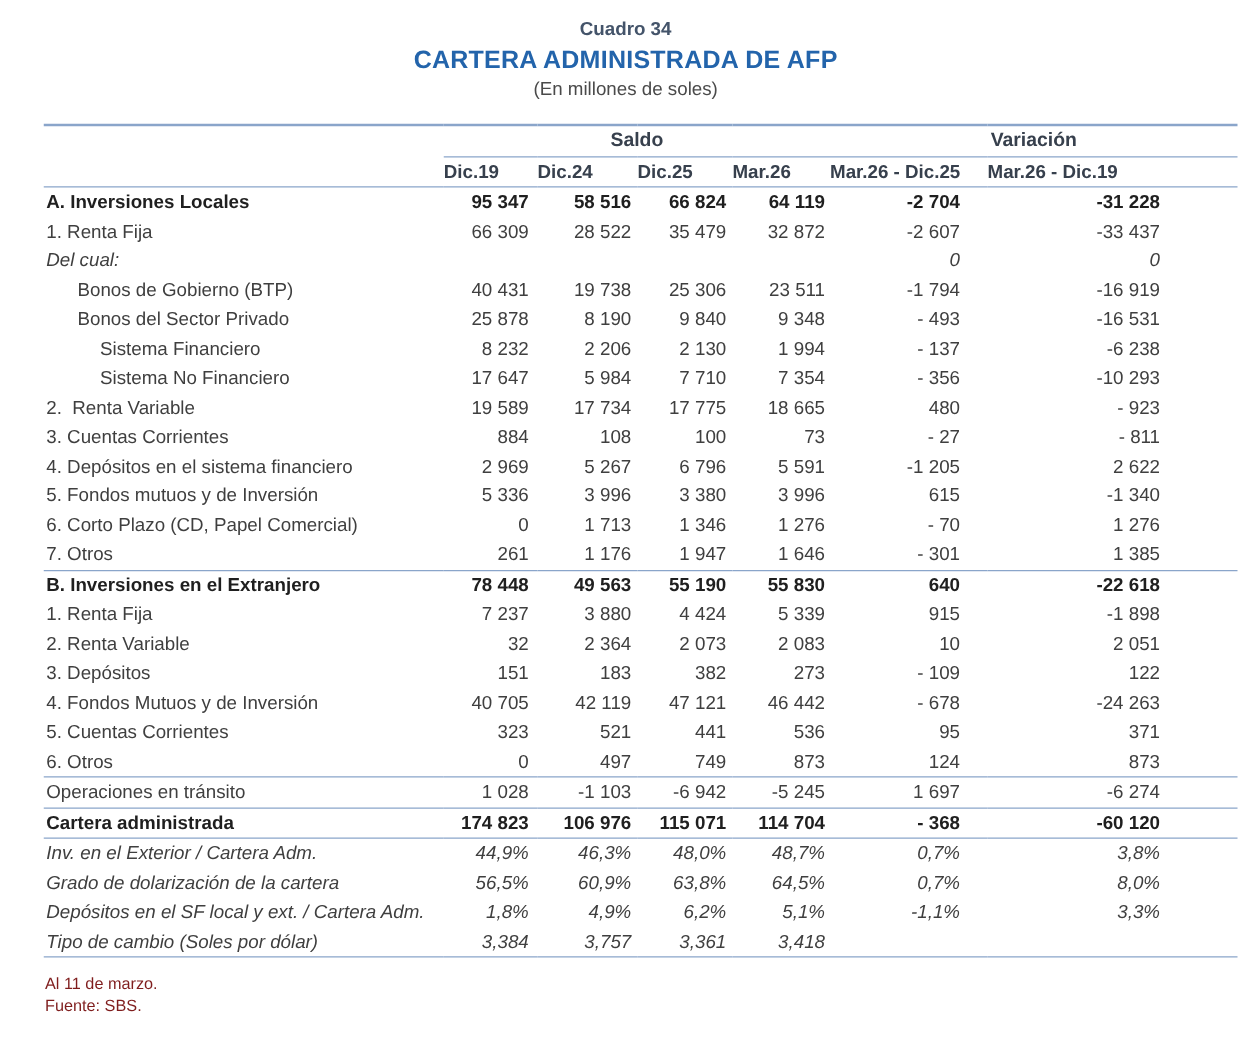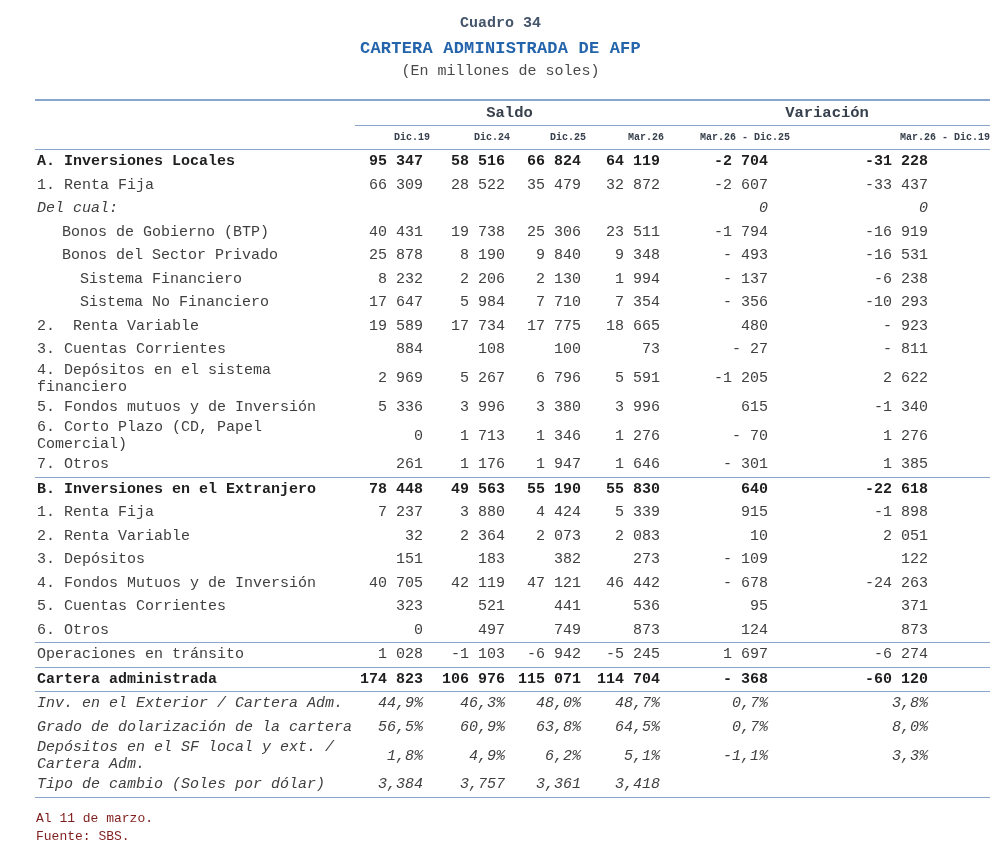--- a/index.html
+++ b/index.html
@@ -10,25 +10,25 @@
     --title-blue: #2364ab;
     --cuadro-ink: #44546a;
   }
   html,body{margin:0;padding:0;background:#ffffff;}
   body{
     width:1001px;height:846px;
     font-family:"Liberation Sans", sans-serif;
     color:var(--ink);
     -webkit-font-smoothing:antialiased;
   }
-  .page{position:relative;width:1001px;height:846px;overflow:hidden;font-family:Liberation Mono, monospace;}
+  .page{position:relative;width:1001px;height:846px;overflow:hidden;}
 
   .title-block{padding-top:13px;text-align:center;}
   .cuadro{font-size:15px;font-weight:700;color:var(--cuadro-ink);line-height:22px;}
-  .main-title{font-size:17px;font-weight:700;color:var(--title-blue);line-height:27px;letter-spacing:0.2px;}
+  .main-title{font-size:20px;font-weight:700;color:var(--title-blue);line-height:27px;letter-spacing:0.2px;}
   .subtitle{font-size:15px;color:#4a4a4a;line-height:20px;}
 
   table.data{
     border-collapse:collapse;
     table-layout:fixed;
     margin:17px 0 12px 35px;
     width:955px;
     border-top:2px solid var(--rule);
     font-size:15px;
   }
@@ -39,21 +39,21 @@
   col.c4{width:78px;}
   col.c5{width:126px;}
   col.c6{width:200px;}
 
   thead th{
     font-weight:700;color:var(--head-ink);
     padding:0;vertical-align:middle;
   }
   tr.group-row th{height:24px;font-size:15.5px;}
   tr.group-row th.group-th{border-bottom:1.5px solid var(--rule);text-align:center;}
-  tr.cols-row th{height:23px;border-bottom:1.5px solid var(--rule);text-align:right;font-size:10px;}
+  tr.cols-row th{height:23px;border-bottom:1.5px solid var(--rule);text-align:left;font-size:15px;}
 
   tbody td{
     height:23.5px;
     padding:0;
     vertical-align:middle;
     color:var(--ink);
   }
   td.label-col{
     text-align:left;
     padding-left:2px;

